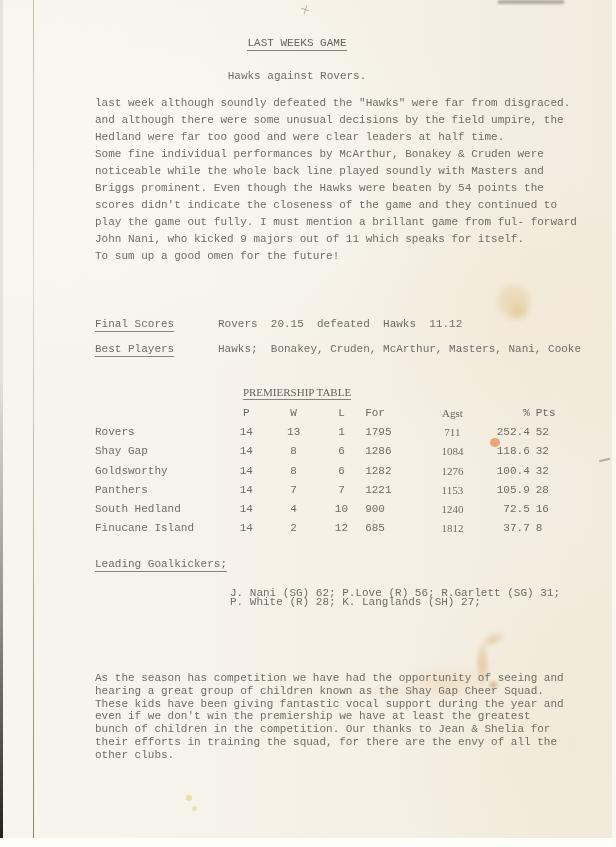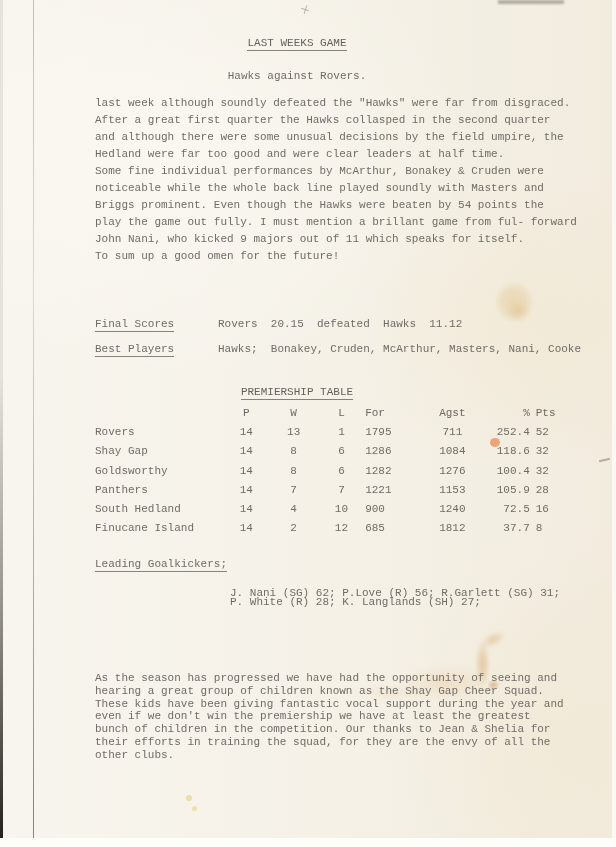--- a/index.html
+++ b/index.html
@@ -25,21 +25,21 @@
   .score-row .lbl { display:inline-block; width:123px; }
   .score-row .val { white-space:pre; }
 
   .ptable { left:95px; width:500px; }
   .trow { display:flex; height:19.2px; line-height:19.2px; }
   .ct { width:130px; text-align:left; }
   .c1 { width:47px; text-align:center; }
   .c2 { width:49px; text-align:center; }
   .c3 { width:48px; text-align:center; }
   .c4 { width:60px; text-align:left; }
-  .c5 { width:57px; text-align:center; }
+  .c5 { width:57px; text-align:center;font-family:Liberation Serif, serif; }
   .c6 { width:50px; text-align:right; padding-right:6px; }
   .c7 { width:54px; text-align:left; padding-right:6px; }
   .thead { color:#6b6862; }
 
   
   .fold-line { left:33px; top:0; width:1px; height:838px;
     background:linear-gradient(180deg, rgba(165,145,120,0.55) 0%, rgba(175,158,135,0.35) 35%,
       rgba(150,130,105,0.55) 60%, rgba(110,90,70,0.75) 100%); }
   .left-edge { left:0; top:0; width:3px; height:838px;
     background:linear-gradient(180deg, rgba(70,62,52,0.10) 0%, rgba(70,62,52,0.10) 45%,
@@ -97,40 +97,40 @@
   <div class="abs dash-right"></div>
 
   <div class="abs centered heading" style="top:37px;">
     <span class="u">LAST WEEKS GAME</span>
   </div>
 
   <div class="abs centered" style="top:70px;">Hawks against Rovers.</div>
 
   <div class="abs" style="left:95px; top:95px;">
     <div class="report-line">last week although soundly defeated the "Hawks" were far from disgraced.</div>
-    <div class="report-line">After a great first quarter the Hawks collasped in the second quarter</div>
     <div class="report-line">and although there were some unusual decisions by the field umpire, the</div>
     <div class="report-line">Hedland were far too good and were clear leaders at half time.</div>
     <div class="report-line">Some fine individual performances by McArthur, Bonakey &amp; Cruden were</div>
     <div class="report-line">noticeable while the whole back line played soundly with Masters and</div>
     <div class="report-line">Briggs prominent. Even though the Hawks were beaten by 54 points the</div>
+    <div class="report-line">scores didn't indicate the closeness of the game and they continued to</div>
     <div class="report-line">play the game out fully. I must mention a brillant game from ful- forward</div>
     <div class="report-line">John Nani, who kicked 9 majors out of 11 which speaks for itself.</div>
     <div class="report-line">To sum up a good omen for the future!</div>
   </div>
 
   <div class="abs score-row" style="left:95px; top:318px;">
     <span class="lbl"><span class="u">Final Scores</span></span><span class="val">Rovers  20.15  defeated  Hawks  11.12</span>
   </div>
 
   <div class="abs score-row" style="left:95px; top:343px;">
     <span class="lbl"><span class="u">Best Players</span></span><span class="val">Hawks;  Bonakey, Cruden, McArthur, Masters, Nani, Cooke</span>
   </div>
 
-  <div class="abs centered heading" style="top:386px;">
+  <div class="abs centered heading" style="top:386px;font-family:Liberation Serif, serif;">
     <span class="u">PREMIERSHIP TABLE</span>
   </div>
 
   <div class="abs ptable" style="top:404px;">
     <div class="trow thead">
       <div class="ct"></div>
       <div class="c1">P</div>
       <div class="c2">W</div>
       <div class="c3">L</div>
       <div class="c4">For</div>
@@ -200,24 +200,24 @@
     </div>
   </div>
 
   <div class="abs" style="left:95px; top:558px;">
     <span class="u">Leading Goalkickers;</span>
   </div>
   <div class="abs pre" style="left:230px; top:578px;margin-top:9px;">J. Nani (SG) 62; P.Love (R) 56; R.Garlett (SG) 31;</div>
   <div class="abs pre" style="left:230px; top:596px;">P. White (R) 28; K. Langlands (SH) 27;</div>
 
   <div class="abs" style="left:95px; top:672px;">
-    <div class="news-line">As the season has progressed we have had the opportunity of seeing and</div>
+    <div class="news-line">As the season has competition we have had the opportunity of seeing and</div>
     <div class="news-line">hearing a great group of children known as the Shay Gap Cheer Squad.</div>
     <div class="news-line">These kids have been giving fantastic vocal support during the year and</div>
     <div class="news-line">even if we don't win the premiership we have at least the greatest</div>
     <div class="news-line">bunch of children in the competition. Our thanks to Jean &amp; Shelia for</div>
-    <div class="news-line">their efforts in training the squad, for they are the envy of all the</div>
+    <div class="news-line">their efforts in training the squad, for there are the envy of all the</div>
     <div class="news-line">other clubs.</div>
   </div>
 
   <div class="abs bottom-strip"></div>
   <div class="abs right-strip"></div>
 </div>
 
 </body></html>

